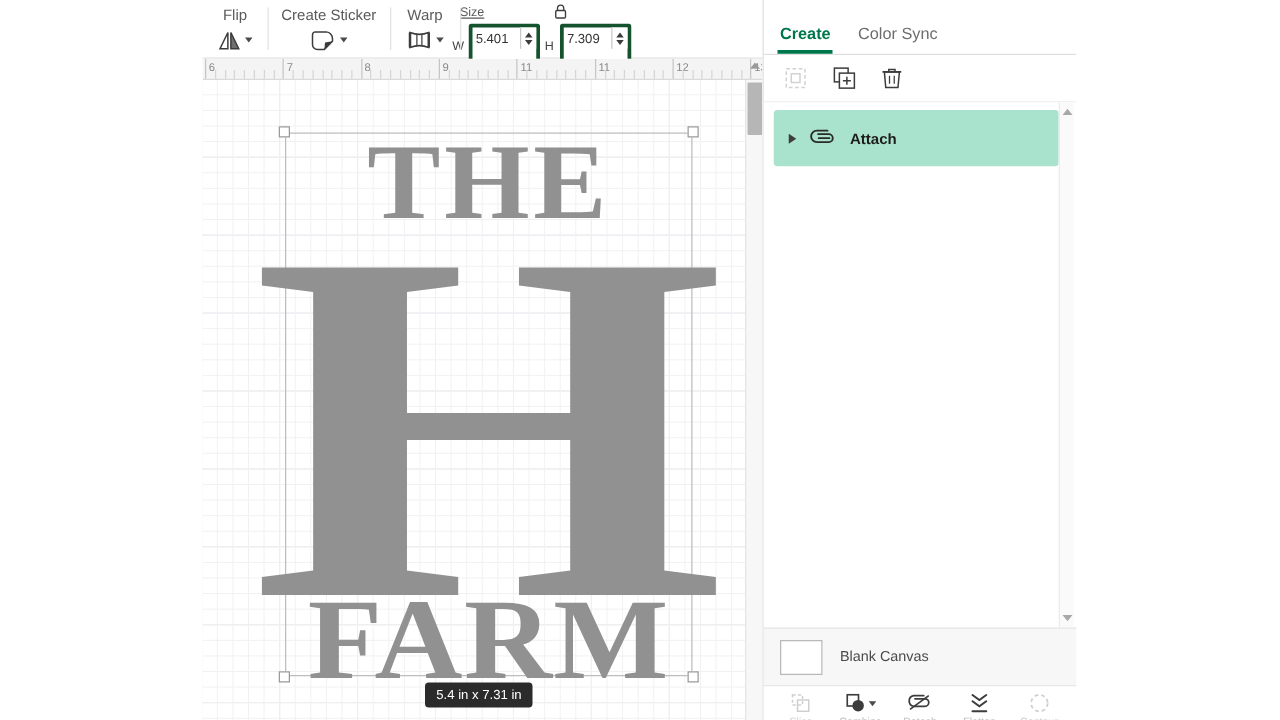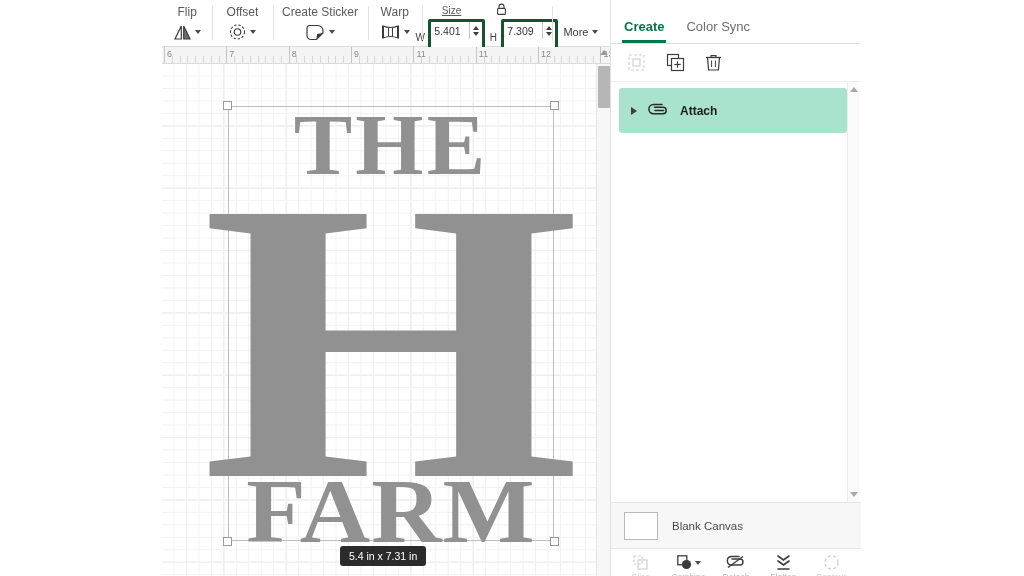--- a/index.html
+++ b/index.html
@@ -43,21 +43,21 @@
   .g-flip   { width: 52px; }
   .g-offset { width: 62px; }
   .g-sticker{ width: 98px; }
   .g-warp   { width: 56px; }
   .g-size   { width: 130px; padding-top: 5px; }
   .g-more   { width: 60px; justify-content: center; padding-top: 0; }
 
   
   .size-label {
     font-size: 10px; color: #5a5a5a; align-self: flex-start;
-    margin-left: 20px; line-height: 12px; text-decoration: underline;
+    margin-left: 0; line-height: 12px; text-decoration: underline;
   }
   .size-row { display: flex; align-items: center; gap: 3px; margin-top: 2px; }
   .size-ltr { font-size: 10px; color: #444; width: 10px; text-align:center; }
   .num-box {
     border: 3px solid #14532d; background: #fff; border-radius: 2px;
     height: 36px; display:flex; 
   }
   .num-in {
     border: none; outline: none; width: 38px; height: 17px;
     font-size: 10.5px; color: #333; padding: 0 3px;
@@ -262,32 +262,20 @@
         <span>
           <svg class="svg-i" width="19" height="17" viewBox="0 0 19 17">
             <polygon points="8.3,2 8.3,15 2,15" fill="none" stroke="#3c3c3c" stroke-width="1.2"></polygon>
             <polygon points="10.7,2 10.7,15 17,15" fill="#6f6f6f" stroke="#3c3c3c" stroke-width="1.2"></polygon>
           </svg>
         </span>
         <span class="caret"></span>
       </div>
     </div>
 
-    <div class="tb-group g-offset">
-      <div class="tb-label">Offset</div>
-      <div class="tb-icon-row">
-        <span>
-          <svg class="svg-i" width="19" height="18" viewBox="0 0 19 18">
-            <circle cx="9.5" cy="9" r="7" fill="none" stroke="#3c3c3c" stroke-width="1.1" stroke-dasharray="2.4 1.8"></circle>
-            <circle cx="9.5" cy="9" r="3.2" fill="none" stroke="#3c3c3c" stroke-width="1.1"></circle>
-          </svg>
-        </span>
-        <span class="caret"></span>
-      </div>
-    </div>
 
     <div class="tb-group g-sticker">
       <div class="tb-label">Create Sticker</div>
       <div class="tb-icon-row">
         <span>
           <svg class="svg-i" width="21" height="19" viewBox="0 0 21 19">
             <path d="M4 2.5 H13 A5.5 5.5 0 0 1 18 8 V10 L11.5 16.5 H6 A4 4 0 0 1 2 12.5 V5 A2.5 2.5 0 0 1 4 2.5 Z" fill="none" stroke="#3c3c3c" stroke-width="1.2"></path>
             <path d="M18 10 L11.5 16.5 L12 11 Z" fill="#3c3c3c"></path>
           </svg>
         </span>
@@ -334,26 +322,20 @@
         <span class="num-box">
           <input class="num-in" type="text" value="7.309" style="">
           <span class="spinner">
             <span class="sp-up"></span>
             <span class="sp-dn"></span>
           </span>
         </span>
       </div>
     </div>
 
-    <div class="tb-group g-more">
-      <div class="more-btn">
-        <span>More</span>
-        <span class="caret"></span>
-      </div>
-    </div>
   </div>
 
   <div class="canvas-wrap">
 
     <div class="ruler-h" id="ruler">
         <div class="rtick" style="left: 2px;"></div>
         <div class="rnum" style="left: 2px;">6</div>
         <div class="rtick minor" style="left: 9.79375px;"></div>
         <div class="rtick minor" style="left: 17.5875px;"></div>
         <div class="rtick minor" style="left: 25.3813px;"></div>

